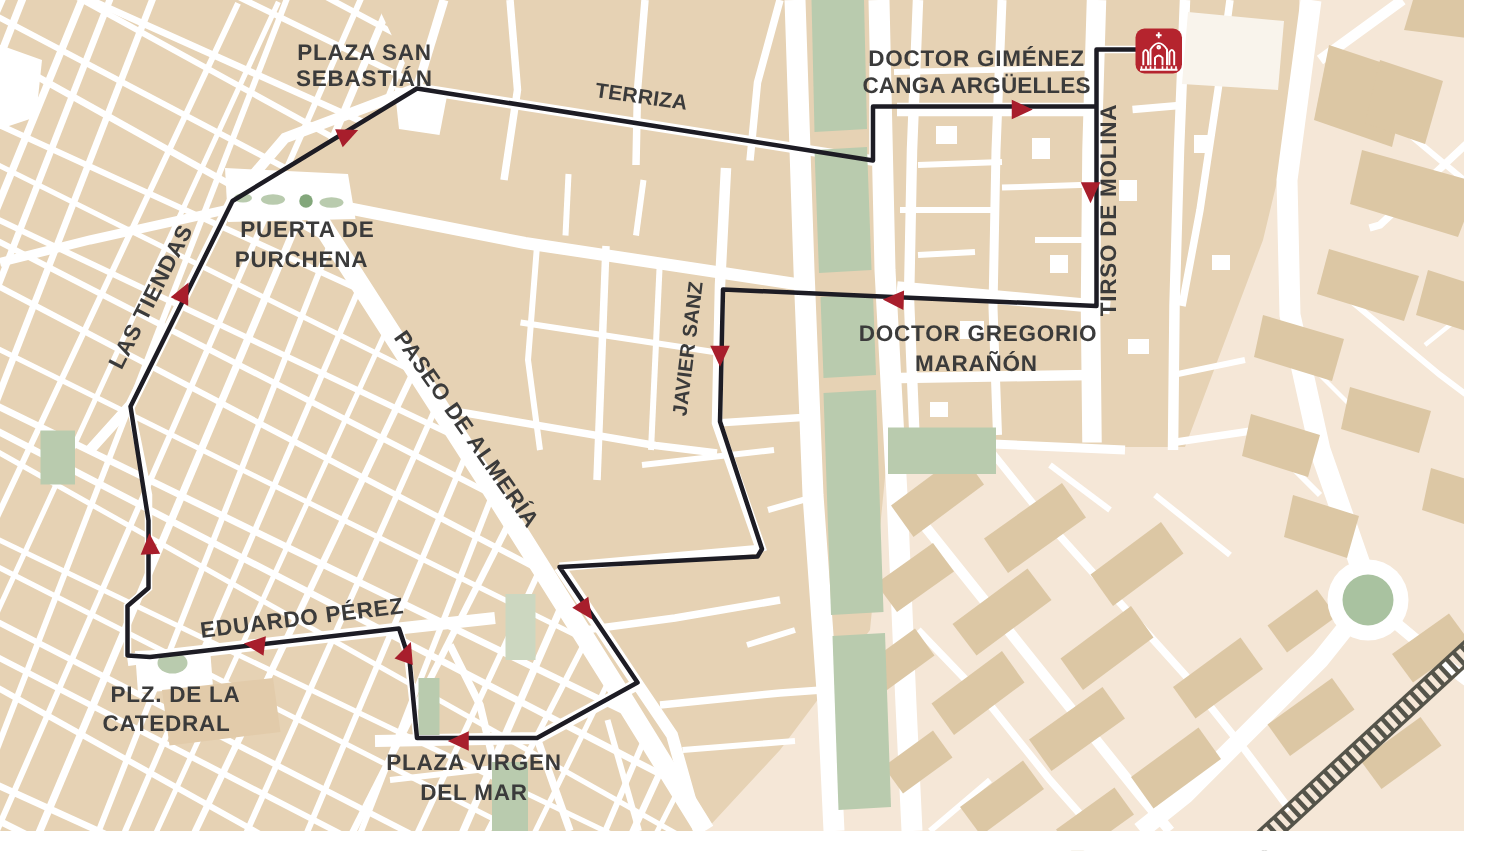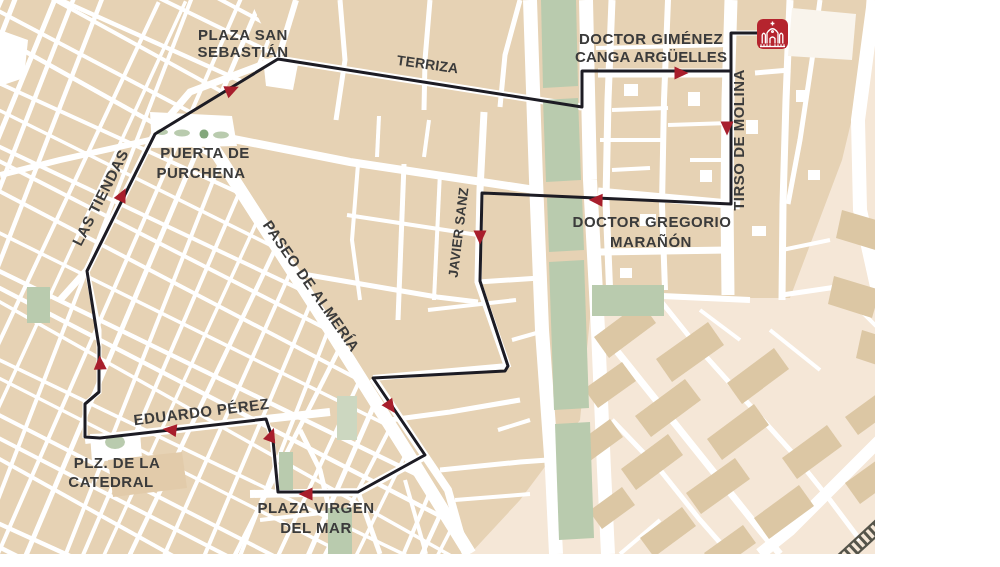--- a/index.html
+++ b/index.html
@@ -1,16 +1,16 @@
 <!DOCTYPE html>
 <html><head>
 <meta charset="utf-8">
 <style>
   html,body{margin:0;padding:0;background:#ffffff;}
-  #map{width:875px;height:567px;position:relative;overflow:hidden;}
+  #map{width:976px;height:567px;position:relative;overflow:hidden;}
   svg{filter:blur(0.45px);}
   text{font-family:"Liberation Sans",sans-serif;font-weight:bold;fill:#3b3b3b;}
 </style>
 </head>
 <body>
 <div id="map">
 <svg width="1000" height="567" viewBox="0 0 1000 567">
 
 <rect x="0" y="0" width="1000" height="554" fill="#e6d2b4"></rect>
 

